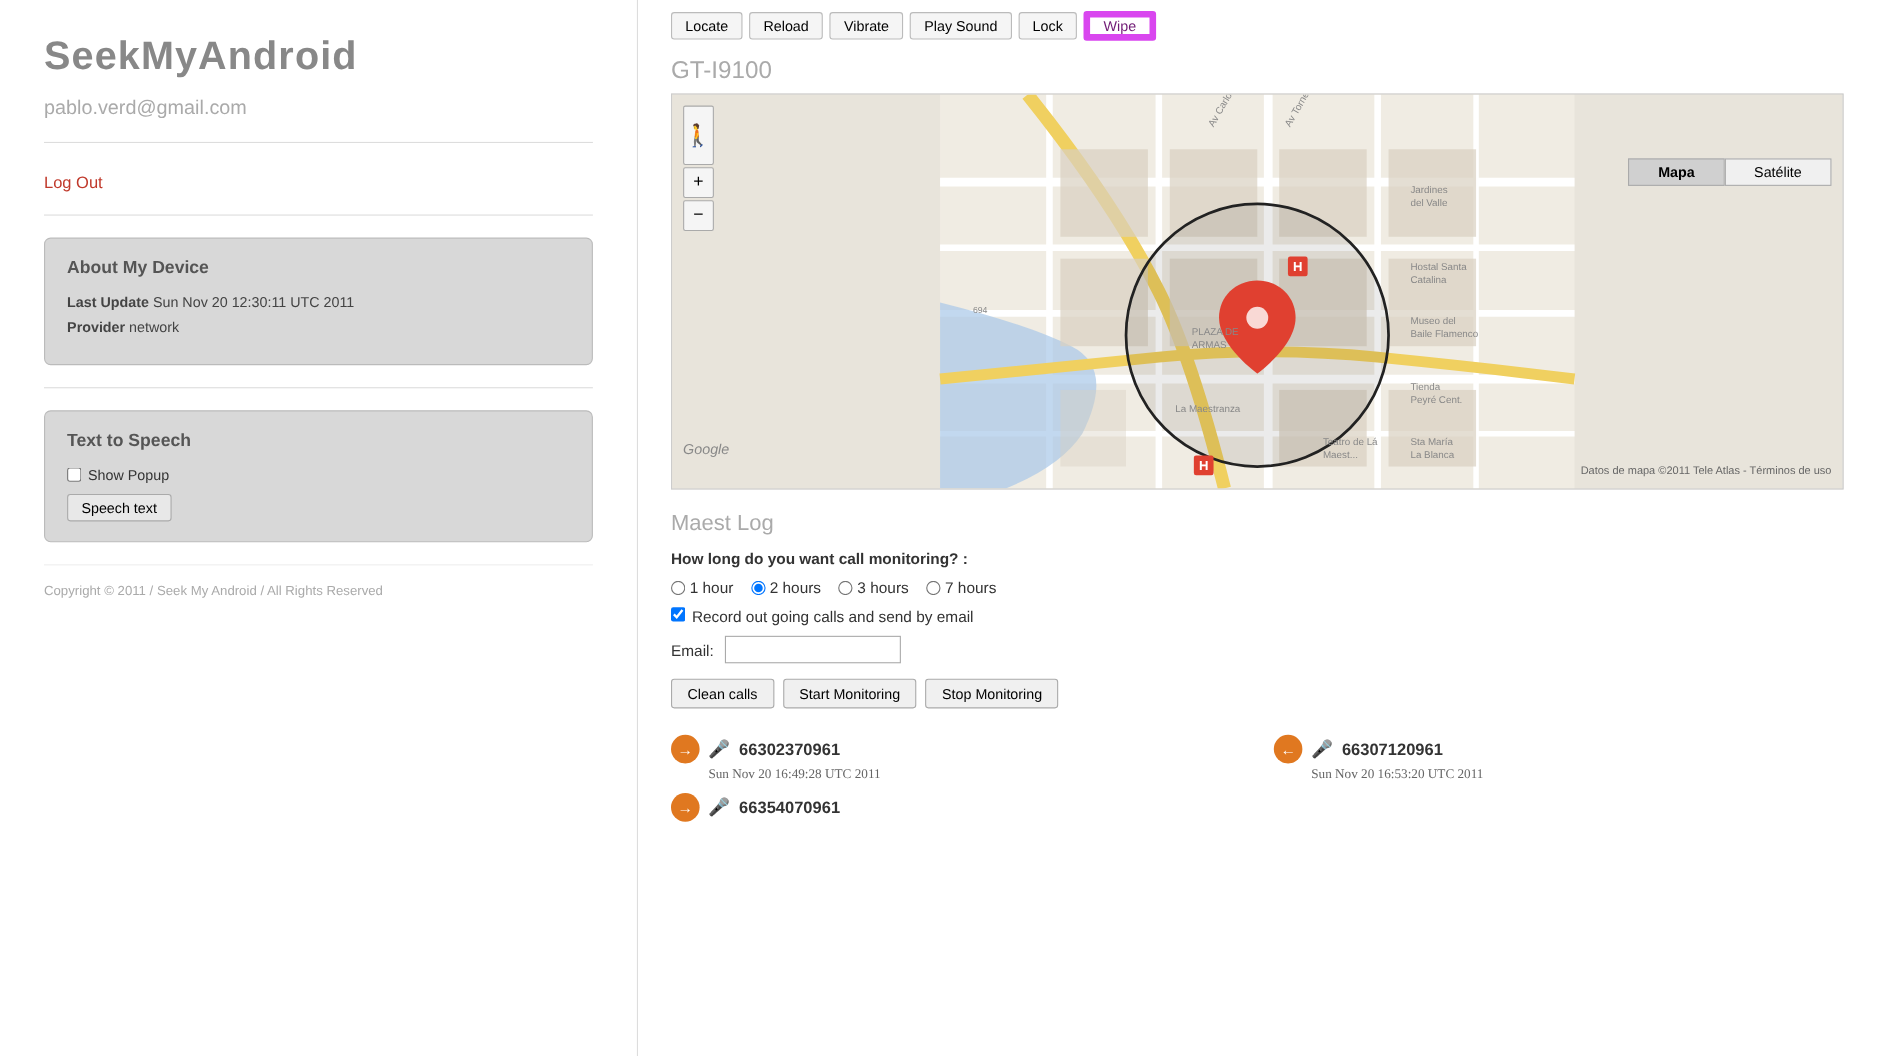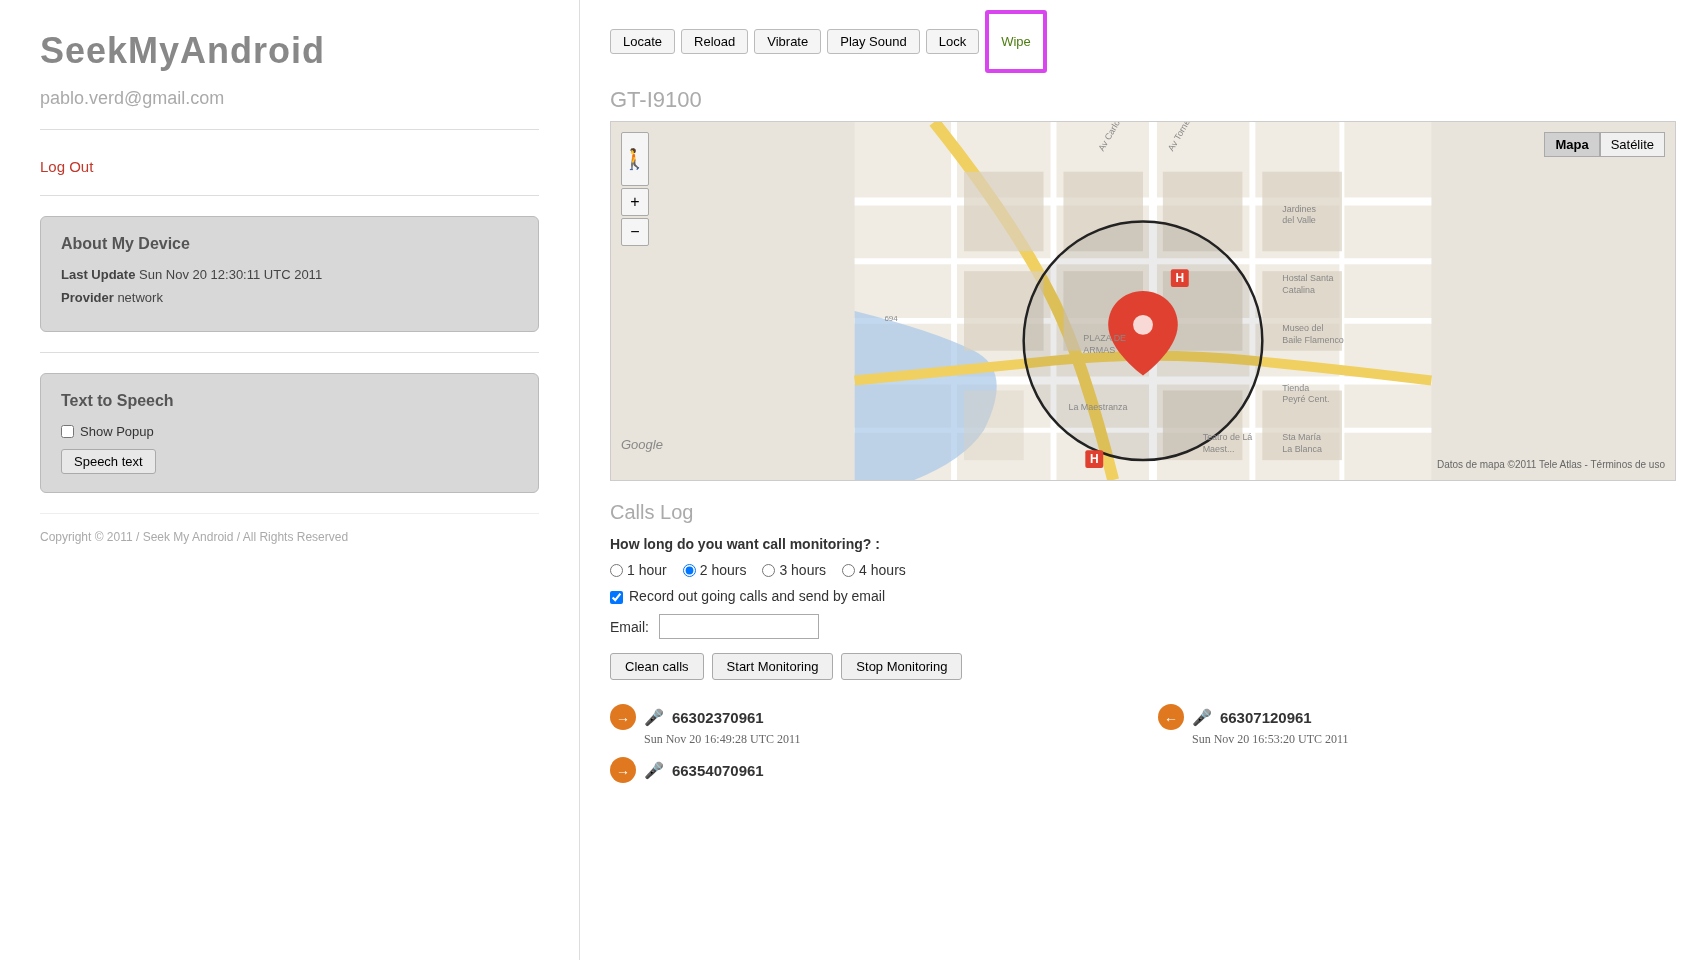--- a/index.html
+++ b/index.html
@@ -137,24 +137,24 @@
     .toolbar-btn {
       background: #f5f5f5;
       border: 1px solid #bbb;
       border-radius: 3px;
       padding: 4px 12px;
       font-size: 13px;
       cursor: pointer;
     }
     .toolbar-btn-wipe {
       background: #fff;
-      border: 4px solid #d946ef;
-      color: #4d7c0f;
+      border: 6px solid #d946ef;
+      color: #701a75;
       border-radius: 3px;
-      padding: 20px 12px;
+      padding: 0 12px;
       font-size: 13px;
       cursor: pointer;
     }
 
     
     .device-name {
       font-size: 22px;
       color: #aaa;
       font-weight: normal;
       margin-bottom: 8px;
@@ -204,23 +204,24 @@
     .map-view-btns {
       position: absolute;
       top: 10px;
       right: 10px;
       display: flex;
       z-index: 10;
     }
     .map-view-btn {
       background: #f0f0f0;
       border: 1px solid #aaa;
-      padding: 4px 10px;
+      padding: 4px 26px;
       font-size: 13px;
       cursor: pointer;
+      margin-top: 48px;
     }
     .map-view-btn.active {
       background: #d0d0d0;
       font-weight: bold;
     }
 
     
     .map-svg {
       position: absolute;
       top: 0; left: 0;
@@ -247,21 +248,21 @@
       margin-bottom: 10px;
       font-size: 14px;
     }
     .radio-item {
       display: flex;
       align-items: center;
       gap: 4px;
     }
     .checkbox-row {
       display: flex;
-      align-items: flex-end;
+      align-items: flex-start;
       gap: 6px;
       margin-bottom: 10px;
       font-size: 14px;
     }
     .email-row {
       display: flex;
       align-items: center;
       gap: 10px;
       margin-bottom: 14px;
       font-size: 14px;
@@ -480,40 +481,40 @@
         <button class="map-view-btn active">Mapa</button>
         <button class="map-view-btn">Satélite</button>
       </div>
 
       <div class="google-logo">Google</div>
       <div class="map-attribution">Datos de mapa ©2011 Tele Atlas - Términos de uso</div>
     </div>
   </div>
 
   <div>
-    <div class="calls-log-title">Calls Log</div>
+    <div class="calls-log-title">Maest Log</div>
 
     <div class="calls-monitoring-label">How long do you want call monitoring? :</div>
 
     <div class="radio-group">
       <label class="radio-item">
         <input type="radio" name="duration" style="">
         <span>1 hour</span>
       </label>
       <label class="radio-item">
         <input type="radio" name="duration" checked="" style="">
         <span>2 hours</span>
       </label>
       <label class="radio-item">
         <input type="radio" name="duration" style="">
         <span>3 hours</span>
       </label>
       <label class="radio-item">
         <input type="radio" name="duration" style="">
-        <span>4 hours</span>
+        <span>7 hours</span>
       </label>
     </div>
 
     <div class="checkbox-row">
       <input type="checkbox" checked="" style="">
       <span>Record out going calls and send by email</span>
     </div>
 
     <div class="email-row">
       <span>Email:</span>

